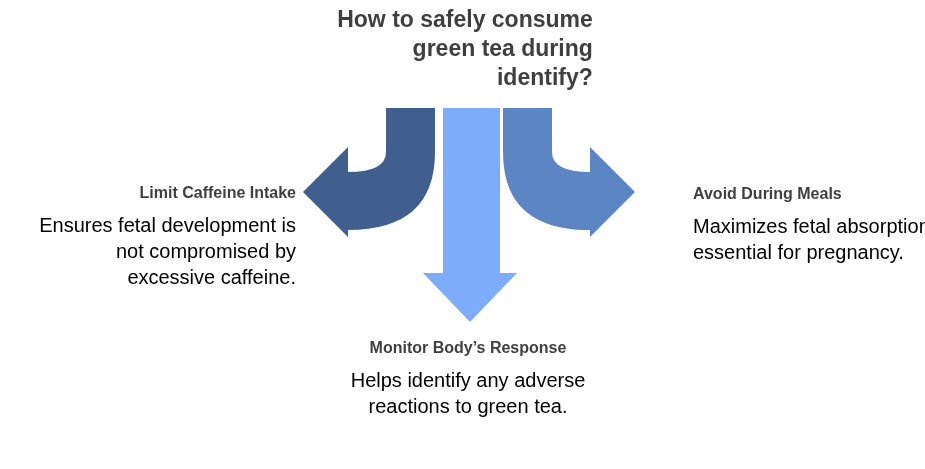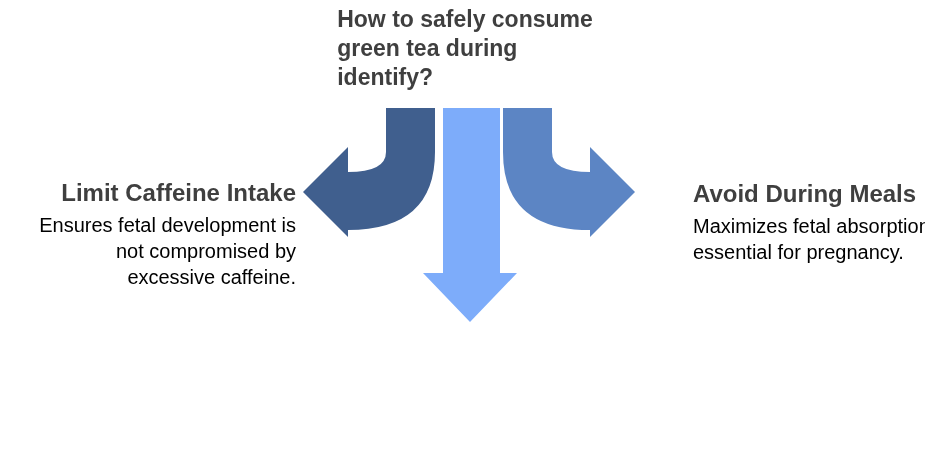--- a/index.html
+++ b/index.html
@@ -14,30 +14,30 @@
   .arrows-svg {
     position: absolute;
     left: 0; top: 0;
     width: 925px; height: 469px;
   }
   .title {
     position: absolute;
     left: 465px;
     top: 5px;
     transform: translateX(-50%);
-    text-align: left;
+    text-align: right;
     font-size: 23px;
     font-weight: bold;
     line-height: 29px;
     color: #3F3F3F;
     white-space: nowrap;
   }
   .branch { position: absolute; }
   .branch-heading {
-    font-size: 24px;
+    font-size: 16px;
     font-weight: bold;
     line-height: 25px;
     color: #3F3F3F;
     margin-bottom: 7px;
     white-space: nowrap;
   }
   .branch-body {
     font-size: 20px;
     line-height: 26px;
     color: #000000;
@@ -88,14 +88,21 @@
   </div>
 
   <div class="branch branch-right">
     <div class="branch-heading">Avoid During Meals</div>
     <div class="branch-body">
       <div>Maximizes fetal absorption</div>
       <div>essential for pregnancy.</div>
     </div>
   </div>
 
+  <div class="branch branch-bottom">
+    <div class="branch-heading">Monitor Body’s Response</div>
+    <div class="branch-body">
+      <div>Helps identify any adverse</div>
+      <div>reactions to green tea.</div>
+    </div>
+  </div>
 
 </div>
 
 </body></html>

